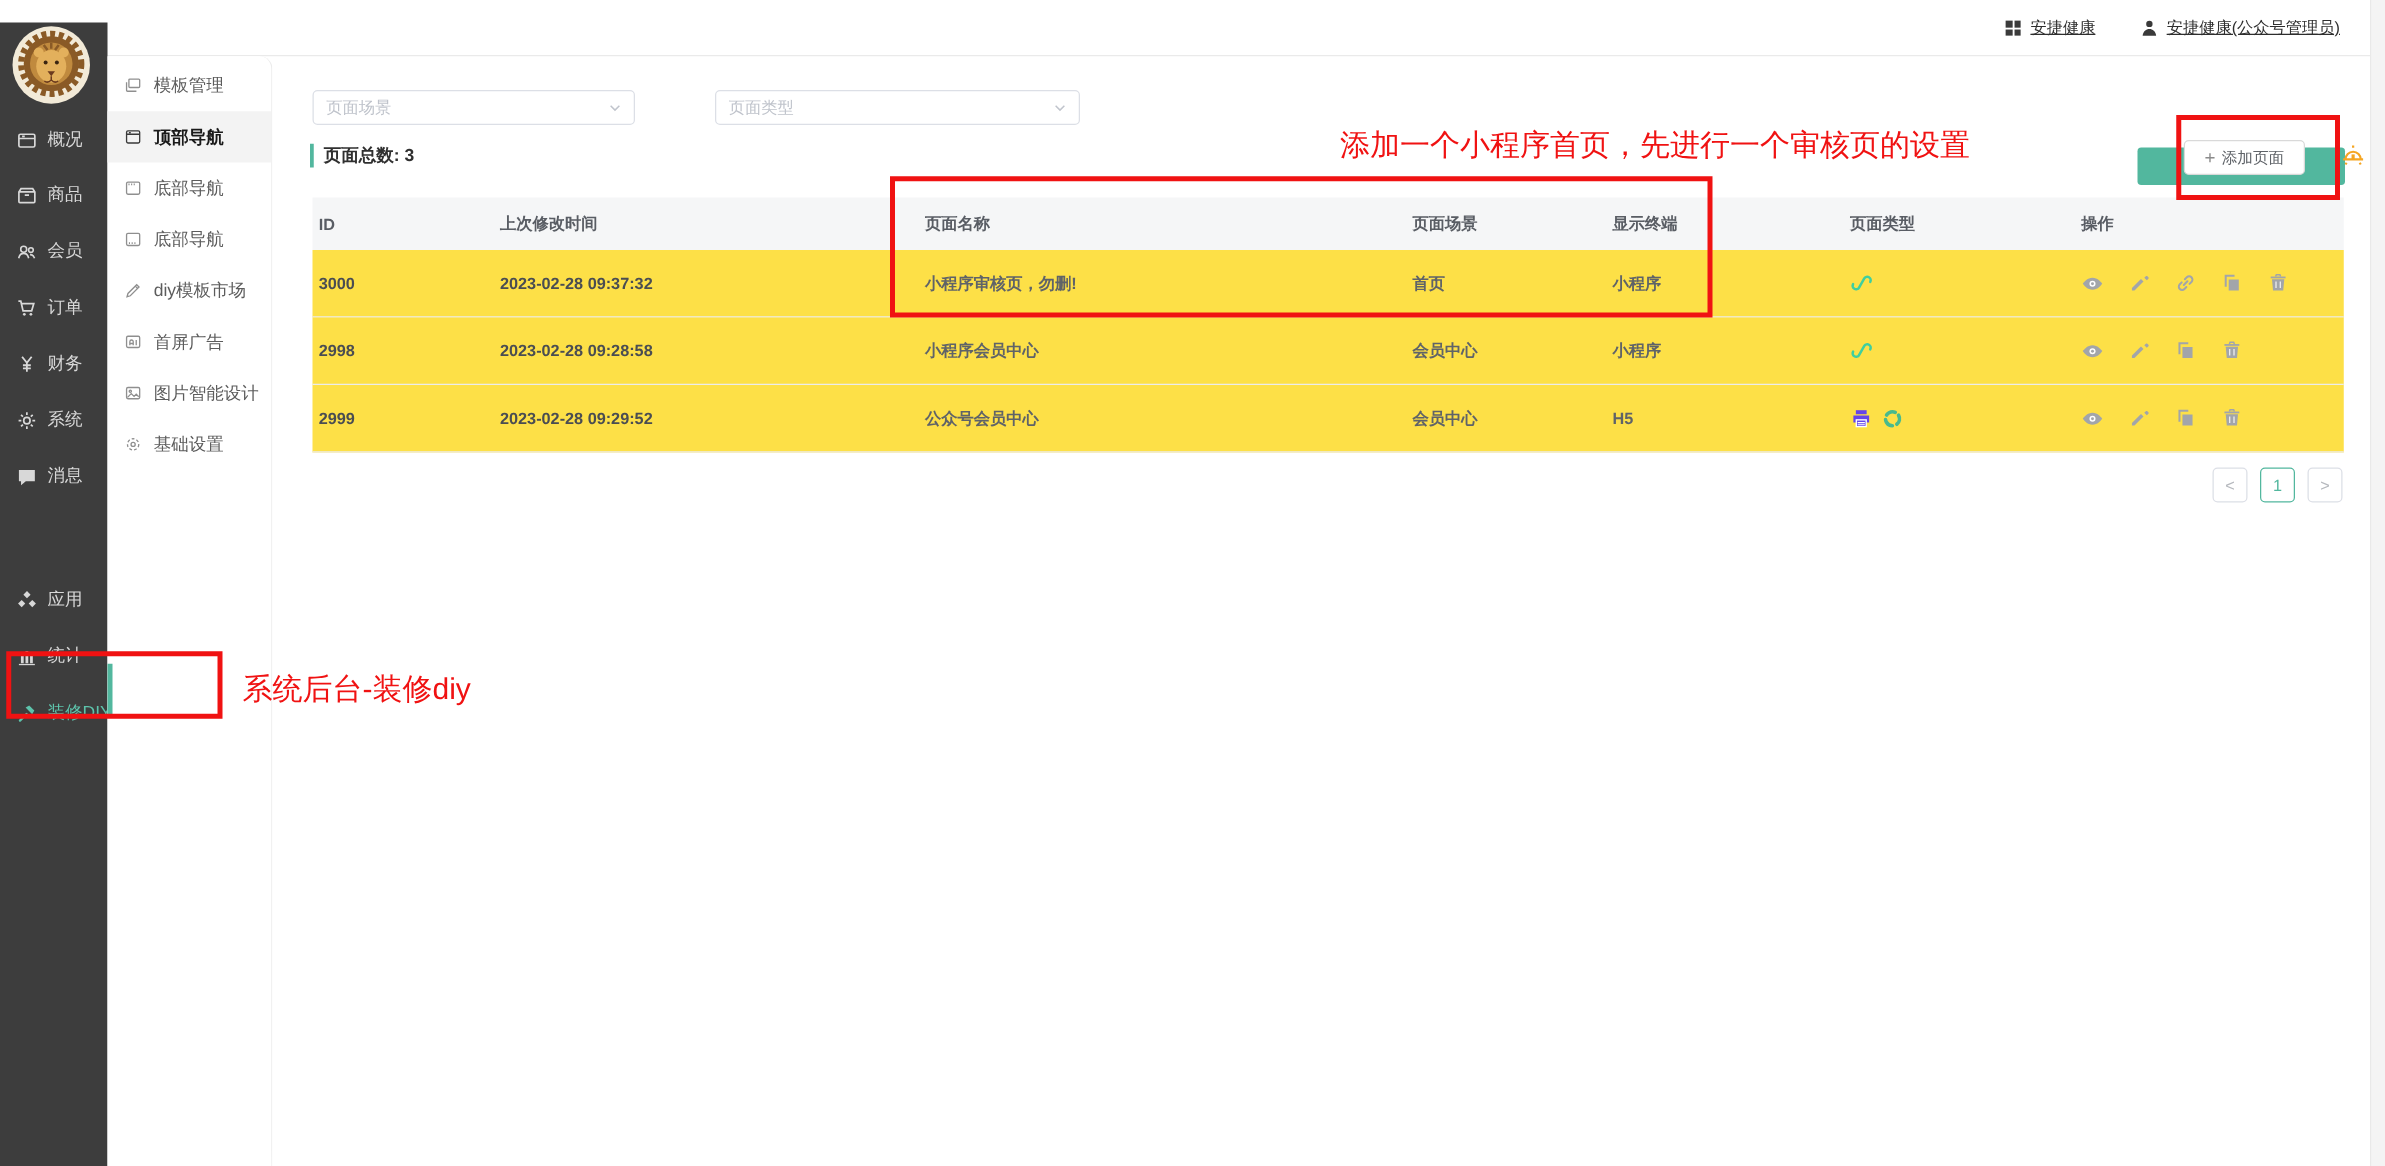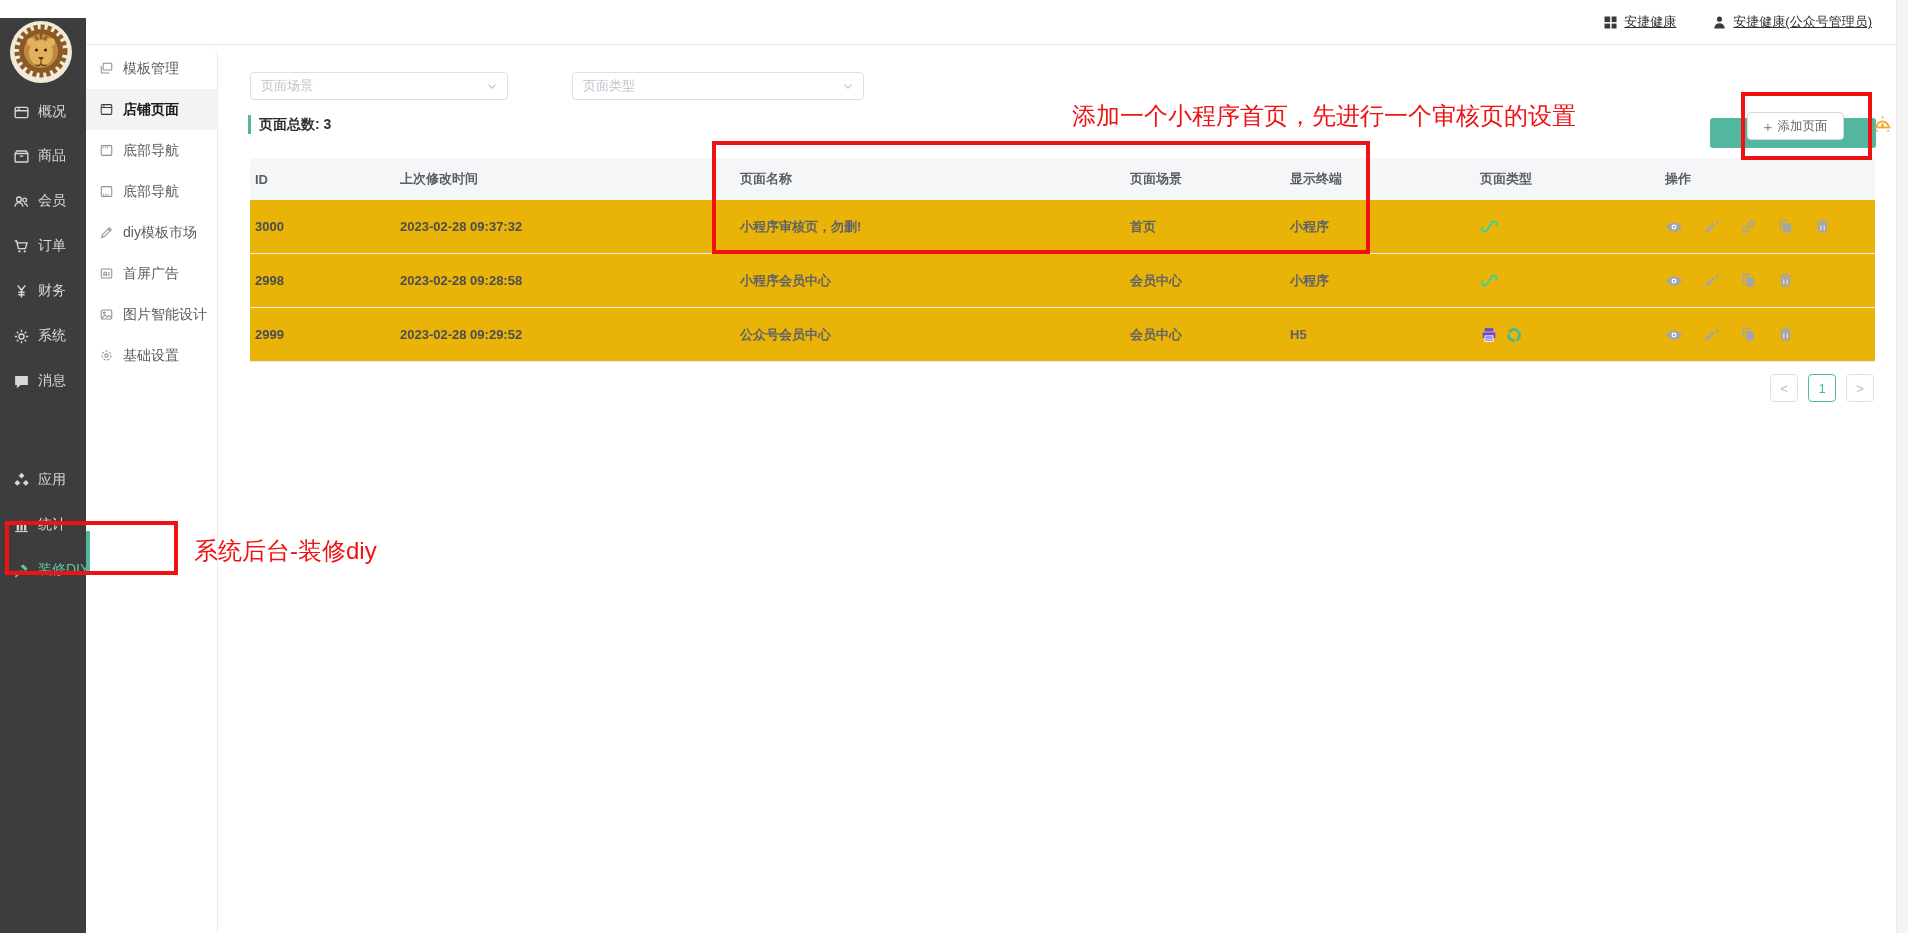--- a/index.html
+++ b/index.html
@@ -55,21 +55,21 @@
   .bell { position:absolute; left:1872px; top:113px; cursor:pointer; }
 
   .total { position:absolute; left:248px; top:115px; border-left:3px solid #52b79e; padding-left:8px;
            font-size:14px; font-weight:bold; color:#303030; line-height:19px; }
 
   
   .table { position:absolute; left:250px; top:158px; width:1625px; font-size:13px; color:#5f6368; }
   .tr { display:grid; grid-template-columns:145px 340px 390px 160px 190px 185px 1fr; align-items:center; }
   .tr > div { padding-left:5px;font-weight:bold; }
   .thead { height:42px; background:#f5f6f7; color:#595d64; font-weight:500; }
-  .tbody .tr { height:54px; border-bottom:1px solid #ececec; background:#eab308; }
+  .tbody .tr { height:54px; border-bottom:1px solid #ececec; background:#fde047; }
   .cell-strong { font-weight:bold; color:#4a4d52; }
   .type-icons { display:flex; gap:7px; align-items:center; }
   .t-mini { color:#3fcf9f; } .t-printer { color:#6544ea; } .t-swirl { color:#49ba8d; }
   .ops { display:flex; align-items:center; gap:20px; }
   .op { color:#a2a5aa; display:flex; cursor:pointer; }
 
   
   .pagination { position:absolute; left:1770px; top:374px; display:flex; gap:10px; }
   .pg { width:28px; height:28px; border:1px solid #dcdfe6; border-radius:4px; background:#fff; color:#b5b8bd;
         display:flex; align-items:center; justify-content:center; font-size:13px; cursor:pointer; }
@@ -257,21 +257,21 @@
           <rect x="5.5" y="3" width="11.5" height="9" rx="1"></rect>
           <path d="M3 6.5V15a1 1 0 0 0 1 1h9.5"></path>
         </svg>
       <span>模板管理</span>
     </div>
     <div class="submenu-item active">
       <svg width="15" height="15" viewBox="0 0 20 20" fill="none" stroke="currentColor" stroke-width="1.4">
           <rect x="3" y="3.5" width="14" height="13" rx="1.5"></rect>
           <path d="M3 7.2h14M5.5 5.4h2"></path>
         </svg>
-      <span>店铺页面</span>
+      <span>顶部导航</span>
     </div>
     <div class="submenu-item">
       <svg width="15" height="15" viewBox="0 0 20 20" fill="none" stroke="currentColor" stroke-width="1.4">
           <rect x="3" y="3.5" width="14" height="13" rx="1.5"></rect>
           <path d="M5 6h1.2M7.8 6H9M10.6 6h1.2" stroke-width="1.8"></path>
         </svg>
       <span>底部导航</span>
     </div>
     <div class="submenu-item">
       <svg width="15" height="15" viewBox="0 0 20 20" fill="none" stroke="currentColor" stroke-width="1.4">

